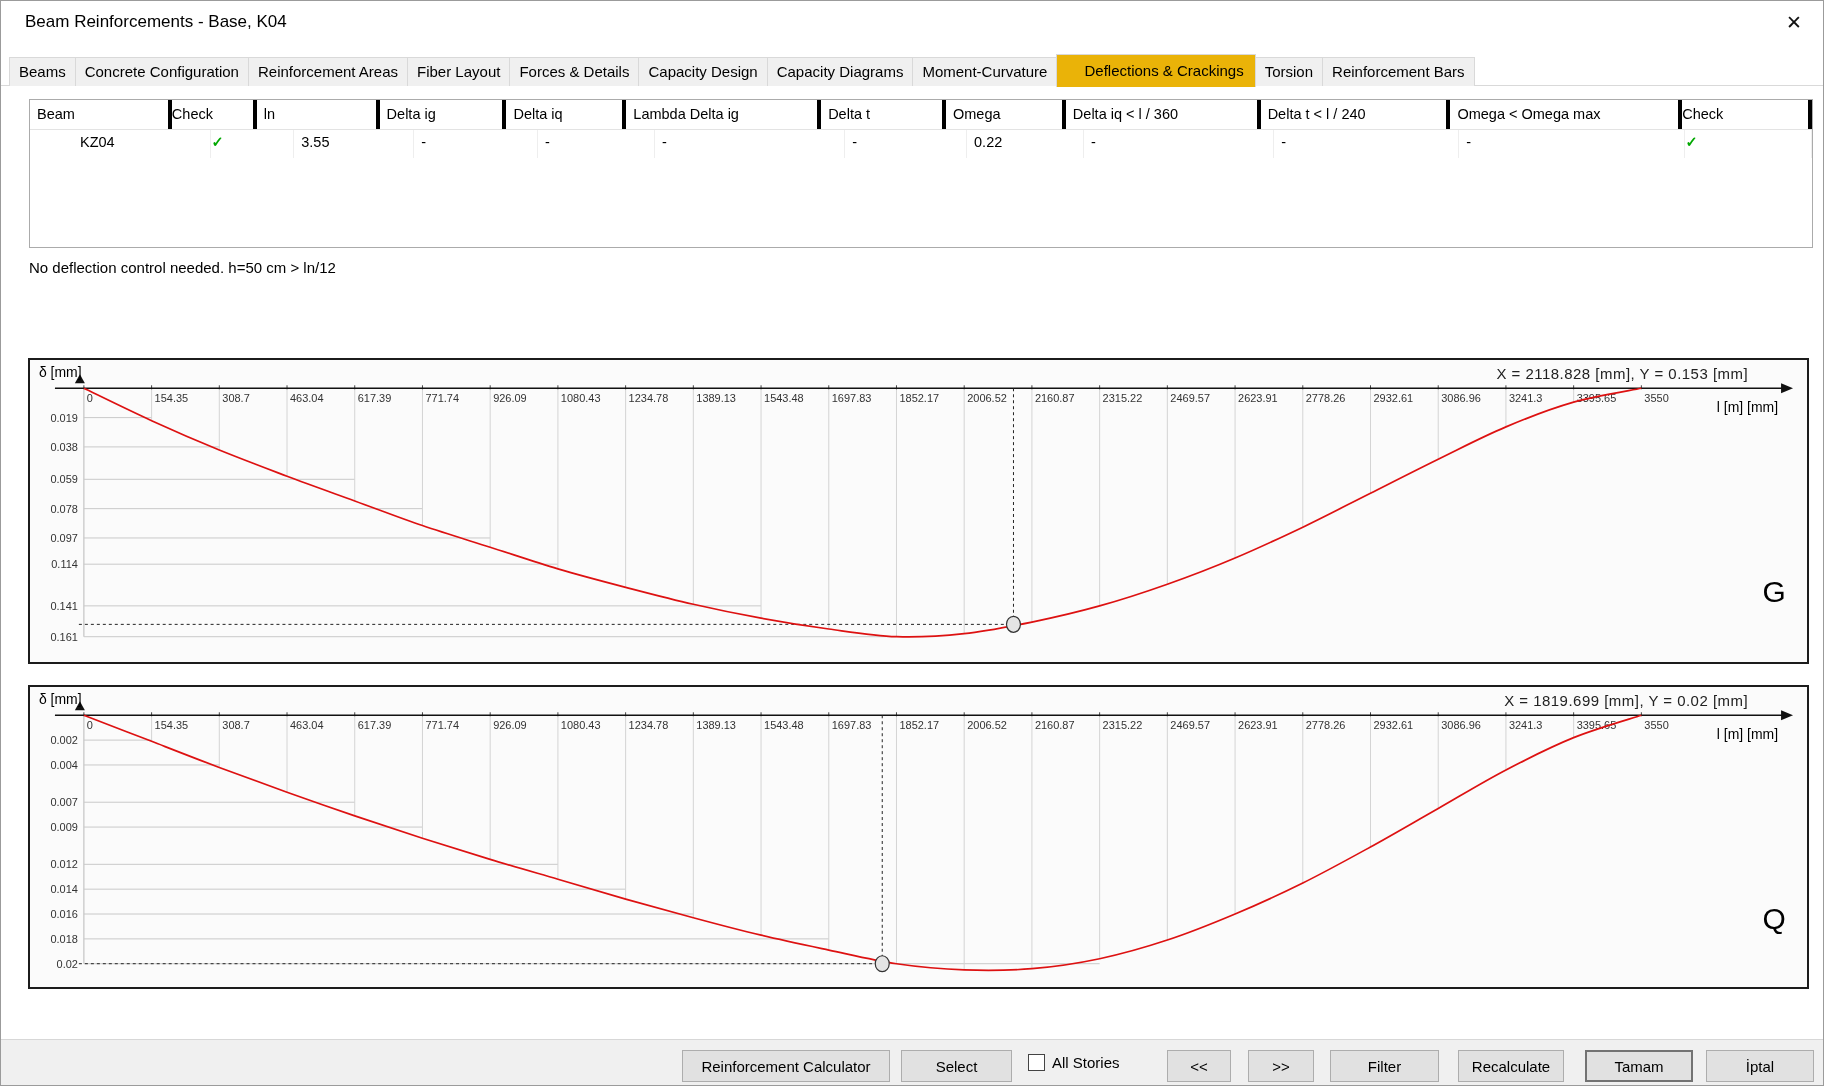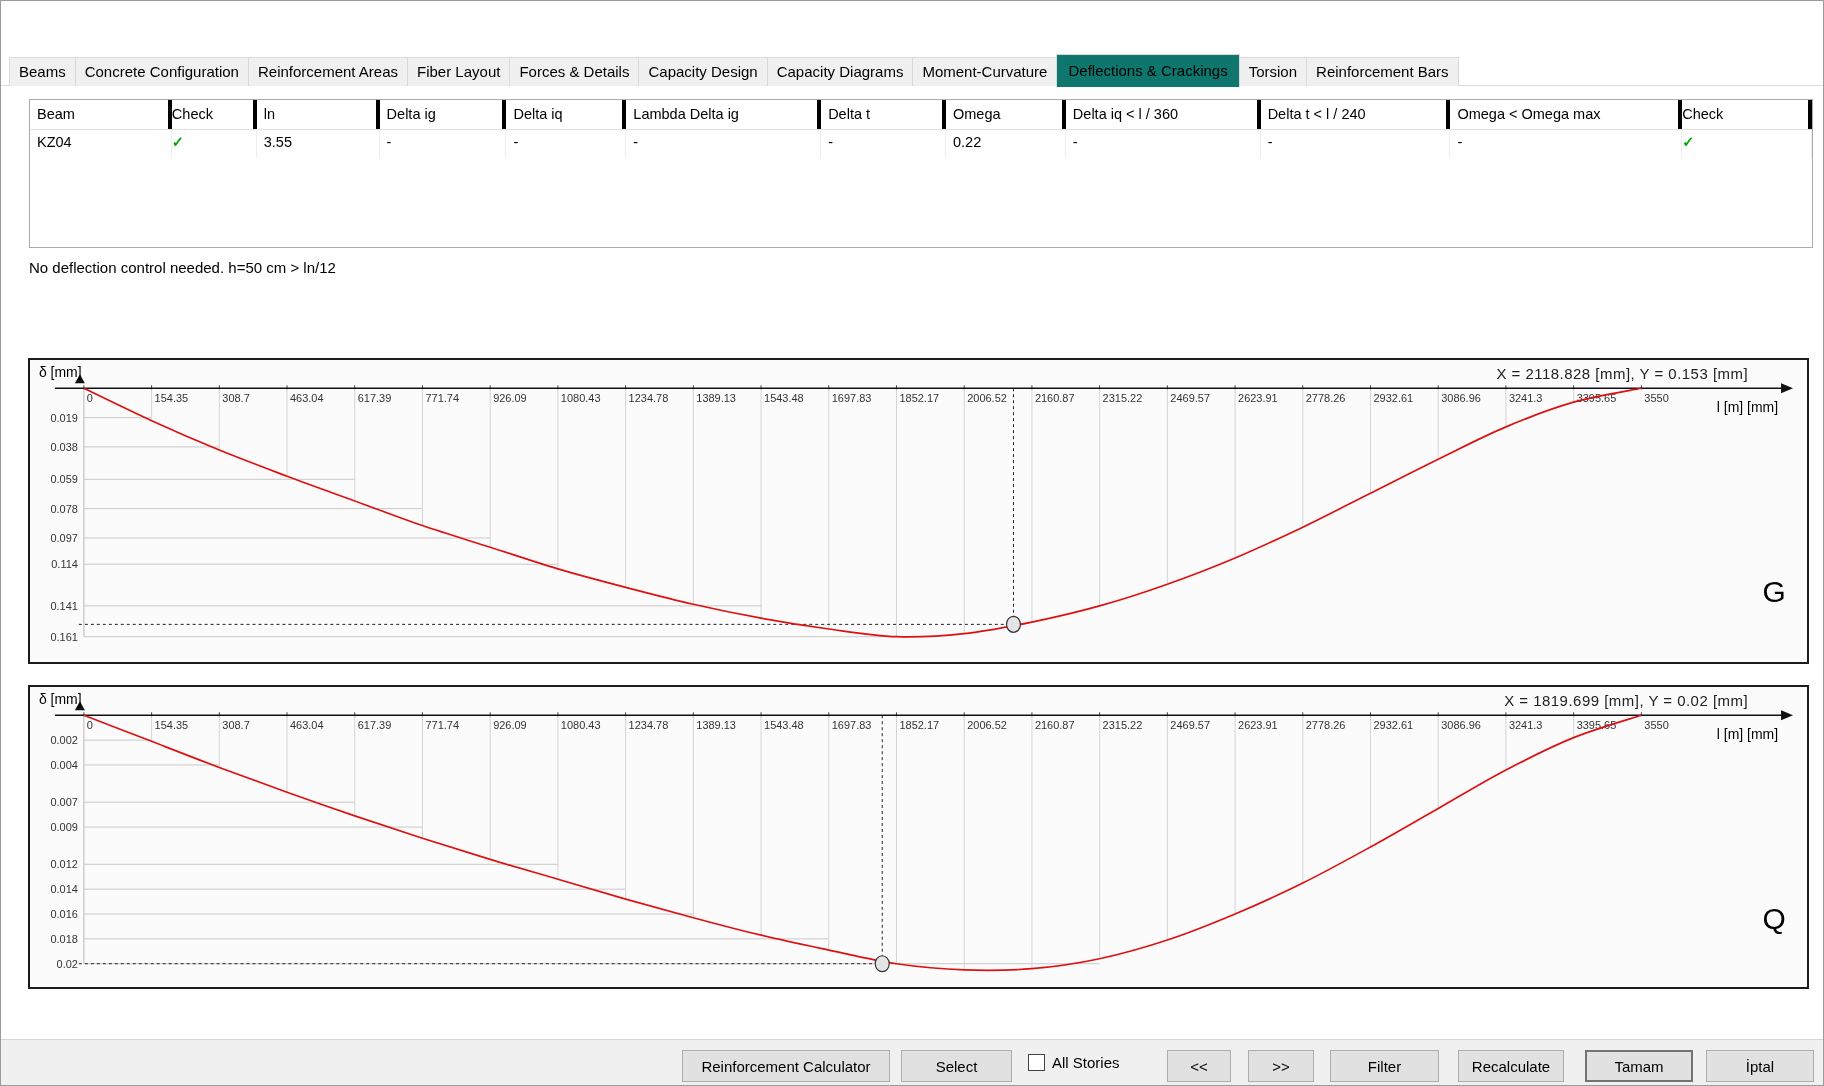--- a/index.html
+++ b/index.html
@@ -14,28 +14,28 @@
   .title-text{ position:absolute; left:24px; top:11px; font-size:17px; color:#000; }
   .close-btn{ position:absolute; right:14px; top:8px; width:30px; height:28px;
     font-size:19px; color:#111; text-align:center; line-height:28px; cursor:pointer; }
   
   .tabstrip{ position:absolute; left:0; top:50px; width:100%; height:35px; }
   .tabstrip .underline{ position:absolute; left:0; bottom:0; width:100%; height:1px; background:#d9d9d9; }
   .tabs{ position:absolute; left:8px; bottom:0; display:flex; align-items:flex-end; }
   .tab{ background:#f0f0f0; border:1px solid #d9d9d9; border-bottom:none;
     padding:5px 9px 6px 9px; font-size:15px; color:#000; margin-right:-1px;
     position:relative; z-index:1; cursor:pointer; white-space:nowrap; }
-  .tab.active{ background:#0f766e; padding:7px 11px 8px 11px; z-index:3; margin-bottom:-1px; }
+  .tab.active{ background:#eab308; padding:7px 11px 8px 27px; z-index:3; margin-bottom:-1px; }
   
   .dtable{ position:absolute; left:28px; top:98px; width:1784px; height:149px;
     border:1px solid #ababab; background:#fff; }
   .dt-header{ display:flex; height:30px; border-bottom:1px solid #e3e3e3; }
   .dt-header .cell{ font-size:14.5px; color:#000; padding:6px 0 0 7px;
     border-right:4px solid #000000; overflow:hidden; white-space:nowrap; }
-  .dt-row{ display:flex; height:28px; }
+  .dt-row{ display:flex; height:28px;margin-left:43px; }
   .dt-row .cell{ font-size:14.5px; color:#000; padding:4px 0 0 7px;
     border-right:1px solid #eeeeee; overflow:hidden; white-space:nowrap; }
   .cell.center{ text-align:left; padding-left:0; }
   .checkmark{ color:#00a800; font-weight:bold; }
   
   .note{ position:absolute; left:28px; top:258px; font-size:15px; color:#000; }
   
   .chart-frame{ position:absolute; left:27px; border:2px solid #1c1c1c; background:#fbfbfb; }
   .chart-frame svg{ display:block; }
   #chart-g{ top:357px; width:1781px; height:306px; }
@@ -49,20 +49,24 @@
   .fbtn.default{ border:2px solid #737373; }
   .chk-wrap{ position:absolute; top:14px; display:flex; align-items:center; gap:7px; }
   .chk-box{ width:17px; height:17px; background:#fff; border:1px solid #444; cursor:pointer; }
   .chk-label{ font-size:15px; color:#000; }
 </style>
 </head>
 <body>
 
 <div class="window">
 
+  <div class="titlebar">
+    <div class="title-text">Beam Reinforcements - Base, K04</div>
+    <div class="close-btn">✕</div>
+  </div>
 
   <div class="tabstrip">
     <div class="underline"></div>
     <div class="tabs" id="tabs">
         <div class="tab">Beams</div>
         <div class="tab">Concrete Configuration</div>
         <div class="tab">Reinforcement Areas</div>
         <div class="tab">Fiber Layout</div>
         <div class="tab">Forces &amp; Details</div>
         <div class="tab">Capacity Design</div>

